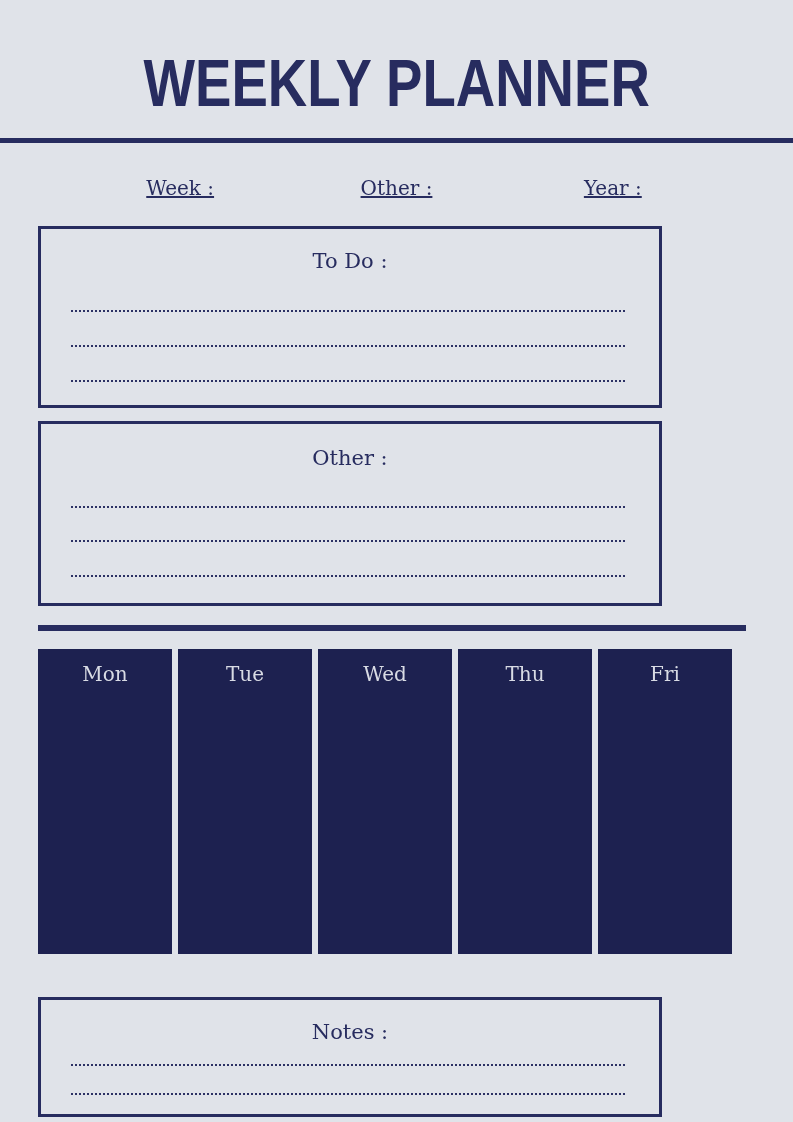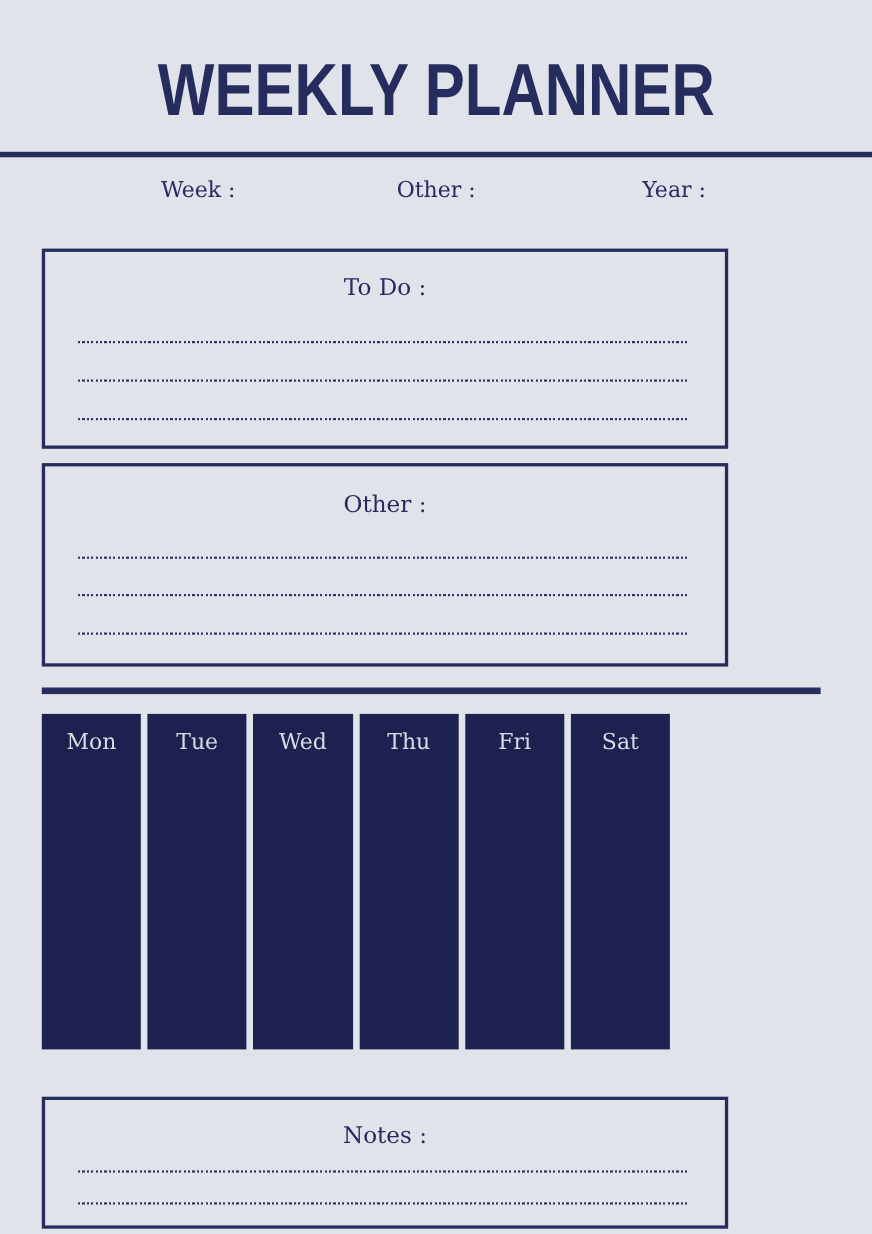--- a/index.html
+++ b/index.html
@@ -33,22 +33,23 @@
     color:var(--navy);
     transform:scale(0.88,1.08);
     transform-origin:center;
     white-space:nowrap;
   }
   .rule-full{
     position:absolute;top:122px;left:0;width:793px;height:5px;
     background:var(--navy);
   }
   .meta-row{
-    position:absolute;top:144px;left:72px;width:649px;
+    position:absolute;top:160px;left:72px;width:649px;
     display:flex;
+    text-decoration:underline;
   }
   .meta-field{
     flex:1;text-align:center;
     font-size:20px;color:var(--navy);
   }
   .box{
     position:absolute;left:38px;width:624px;
     border:3px solid var(--navy);
     background:var(--background);
   }
@@ -61,21 +62,21 @@
   }
   .dotline{
     position:absolute;left:30px;right:34px;height:2px;
     background-image:repeating-linear-gradient(90deg, var(--dot-line) 0 2px, transparent 2px 4px);
   }
   .divider-thick{
     position:absolute;top:609px;left:38px;width:708px;height:6px;
     background:var(--navy);
   }
   .days-row{
-    position:absolute;top:633px;left:38px;width:571px;height:305px;
+    position:absolute;top:633px;left:38px;width:694px;height:305px;
     display:flex;gap:6px;
   }
   .day-col{
     flex:1;
     background:var(--column-navy);
     color:var(--day-text);
     text-align:center;
     padding-top:13px;
     font-size:20px;
   }
@@ -112,21 +113,20 @@
   </div>
 
   <div class="divider-thick"></div>
 
   <div class="days-row">
     <div class="day-col"><span>Mon</span></div>
     <div class="day-col"><span>Tue</span></div>
     <div class="day-col"><span>Wed</span></div>
     <div class="day-col"><span>Thu</span></div>
     <div class="day-col"><span>Fri</span></div>
-    <div class="day-col"><span>Sat</span></div>
   </div>
 
   <div class="box box-notes">
     <div class="box-title" style="top:20px;">Notes :</div>
     <div class="dotline" style="top:64px;"></div>
     <div class="dotline" style="top:93px;"></div>
   </div>
 
 </div>
 

